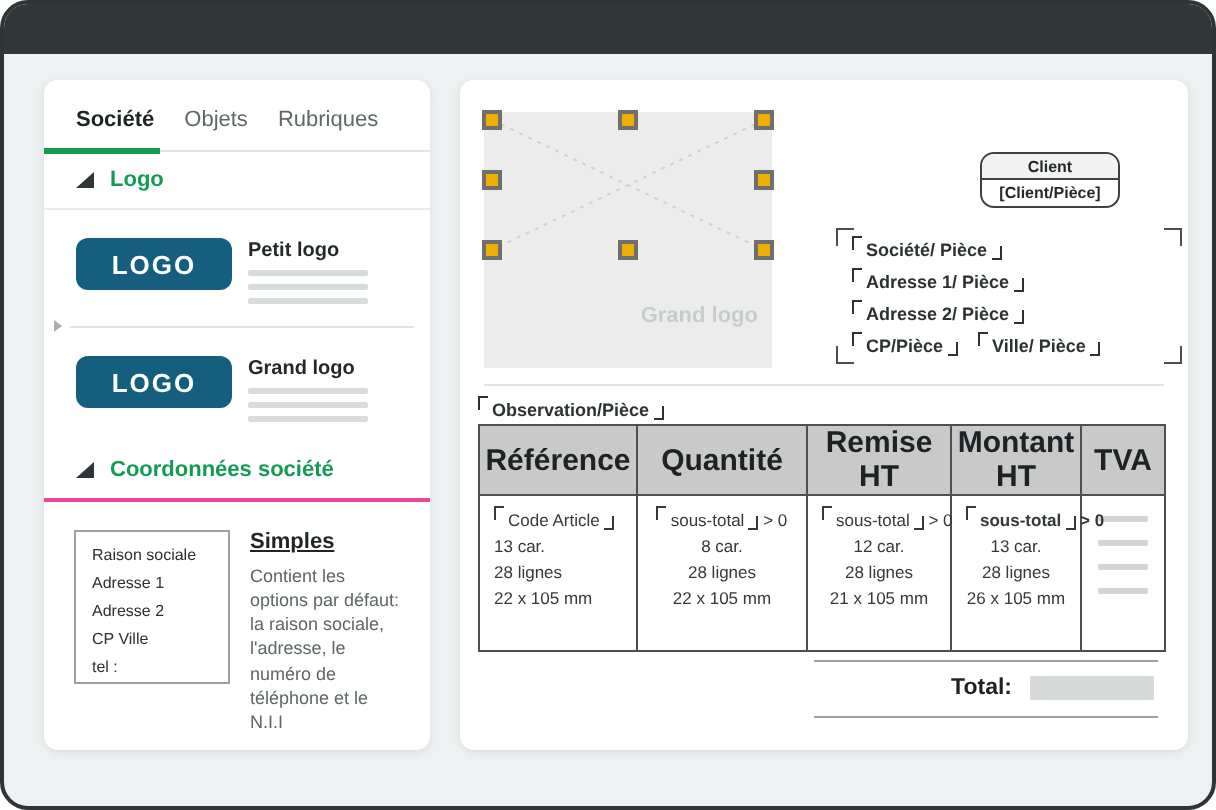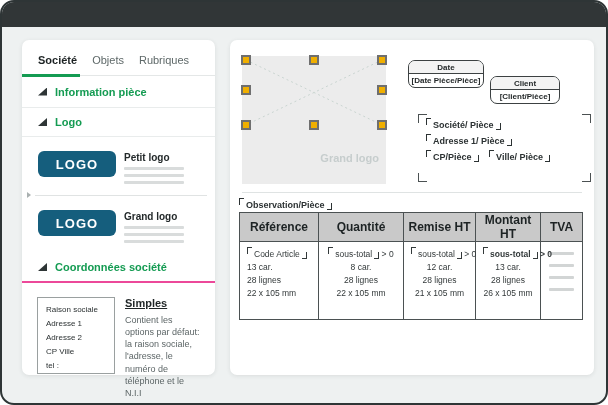--- a/index.html
+++ b/index.html
@@ -62,21 +62,21 @@
   .addr-line .gap { display:inline-block; width:8px; }
 
   
   .jb::before { content:""; display:inline-block; width:4px; height:6px; border-left:1.2px solid currentColor; border-top:1.2px solid currentColor; margin-right:2px; vertical-align:3px; }
   .jb::after  { content:""; display:inline-block; width:4px; height:6px; border-right:1.2px solid currentColor; border-bottom:1.2px solid currentColor; margin-left:2px; vertical-align:-2px; }
 
   .canvas-sep { position:absolute; left:12px; right:12px; top:152px; border-top:1px solid #dfe3e3; }
   .observation { position:absolute; left:9px; top:158px; font-size:9px; font-weight:bold; color:#2c3233; }
 
   .doc-table { position:absolute; left:9px; top:172px; width:343px; border:1px solid #4b5152; border-collapse:collapse; table-layout:fixed; }
-  .doc-table th { background:#c9c9c9; border:1px solid #4b5152; font-size:12px; font-weight:bold; color:#1d2324; height:22px; text-align:center; }
+  .doc-table th { background:#c9c9c9; border:1px solid #4b5152; font-size:15px; font-weight:bold; color:#1d2324; height:22px; text-align:center; }
   .doc-table td { border:1px solid #4b5152; vertical-align:top; height:78px; padding:5px 7px; }
   .cl { font-size:8.5px; color:#33393a; line-height:13px; white-space:nowrap; }
   td.al-left .cl { text-align:left; }
   td.al-right .cl { text-align:center; }
   .cl.bold { font-weight:bold; }
   .ph-bar { height:3px; background:#d2d5d5; border-radius:1px; margin:9px 1px 0; }
   .ph-bar:first-child { margin-top:5px; }
 
   .total-block { position:absolute; left:177px; top:290px; width:172px; }
   .total-line { border-top:1px solid #989fa0; }
@@ -92,24 +92,20 @@
 
   <div class="card sidebar">
 
     <div class="tabs">
       <span class="tab active">Société</span>
       <span class="tab">Objets</span>
       <span class="tab">Rubriques</span>
       <span class="tab-underline"></span>
     </div>
 
-    <div class="section-head sh-info">
-      <span class="tri"></span>
-      <span>Information pièce</span>
-    </div>
 
     <div class="section-head sh-logo">
       <span class="tri"></span>
       <span>Logo</span>
     </div>
 
     <div class="logo-row">
       <div class="logo-badge">LOGO</div>
       <div class="logo-meta">
         <div class="logo-label">Petit logo</div>
@@ -168,37 +164,34 @@
       <span class="handle" style="left:0;top:0"></span>
       <span class="handle" style="left:68px;top:0"></span>
       <span class="handle" style="left:136px;top:0"></span>
       <span class="handle" style="left:0;top:30px"></span>
       <span class="handle" style="left:136px;top:30px"></span>
       <span class="handle" style="left:0;top:65px"></span>
       <span class="handle" style="left:68px;top:65px"></span>
       <span class="handle" style="left:136px;top:65px"></span>
     </div>
 
-    <div class="field-box" style="left:178px;top:20px;width:76px">
-      <div class="fb-title">Date</div>
-      <div class="fb-value">[Date Pièce/Pièce]</div>
-    </div>
     <div class="field-box" style="left:260px;top:36px;width:70px">
       <div class="fb-title">Client</div>
       <div class="fb-value">[Client/Pièce]</div>
     </div>
 
     <div class="addr">
       <span class="corner tl"></span>
       <span class="corner tr"></span>
       <span class="corner bl"></span>
       <span class="corner br"></span>
       <div class="addr-lines">
         <div class="addr-line"><span class="jb">Société/ Pièce</span></div>
         <div class="addr-line"><span class="jb">Adresse 1/ Pièce</span></div>
+        <div class="addr-line"><span class="jb">Adresse 2/ Pièce</span></div>
         <div class="addr-line">
           <span class="jb">CP/Pièce</span><span class="gap"></span>
           <span class="jb">Ville/ Pièce</span>
         </div>
       </div>
     </div>
 
     <div class="canvas-sep"></div>
 
     <div class="observation">
@@ -249,15 +242,23 @@
         <td>
           <div class="ph-bar"></div>
           <div class="ph-bar"></div>
           <div class="ph-bar"></div>
           <div class="ph-bar"></div>
         </td>
       </tr>
     </tbody>
       </table>
 
+    <div class="total-block">
+      <div class="total-line"></div>
+      <div class="total-row">
+        <span class="total-label">Total:</span>
+        <span class="total-bar"></span>
+      </div>
+      <div class="total-line"></div>
+    </div>
 
   </div>
 </div>
 
 </body></html>

